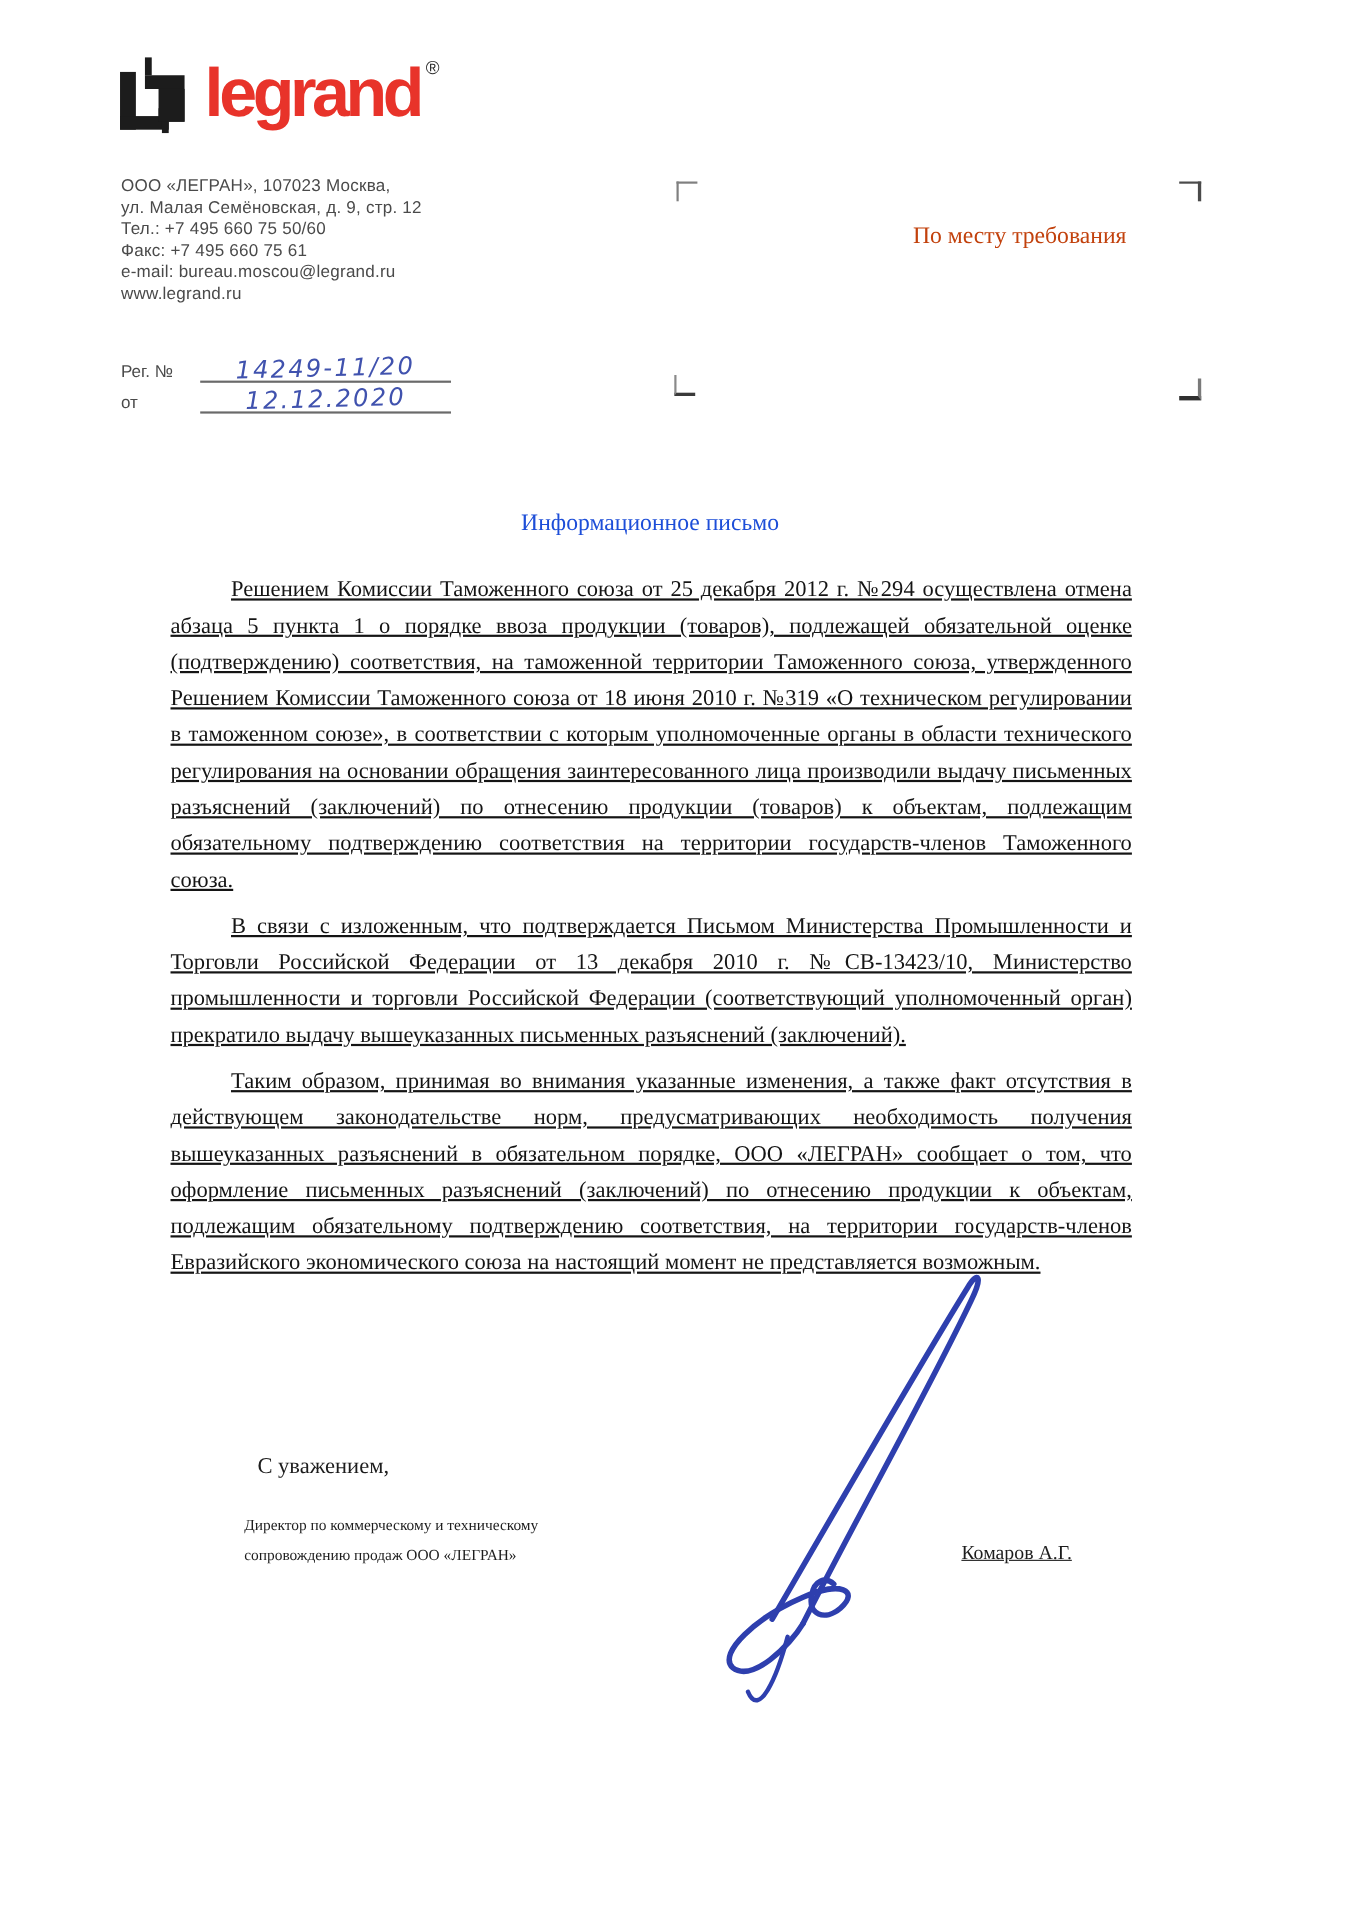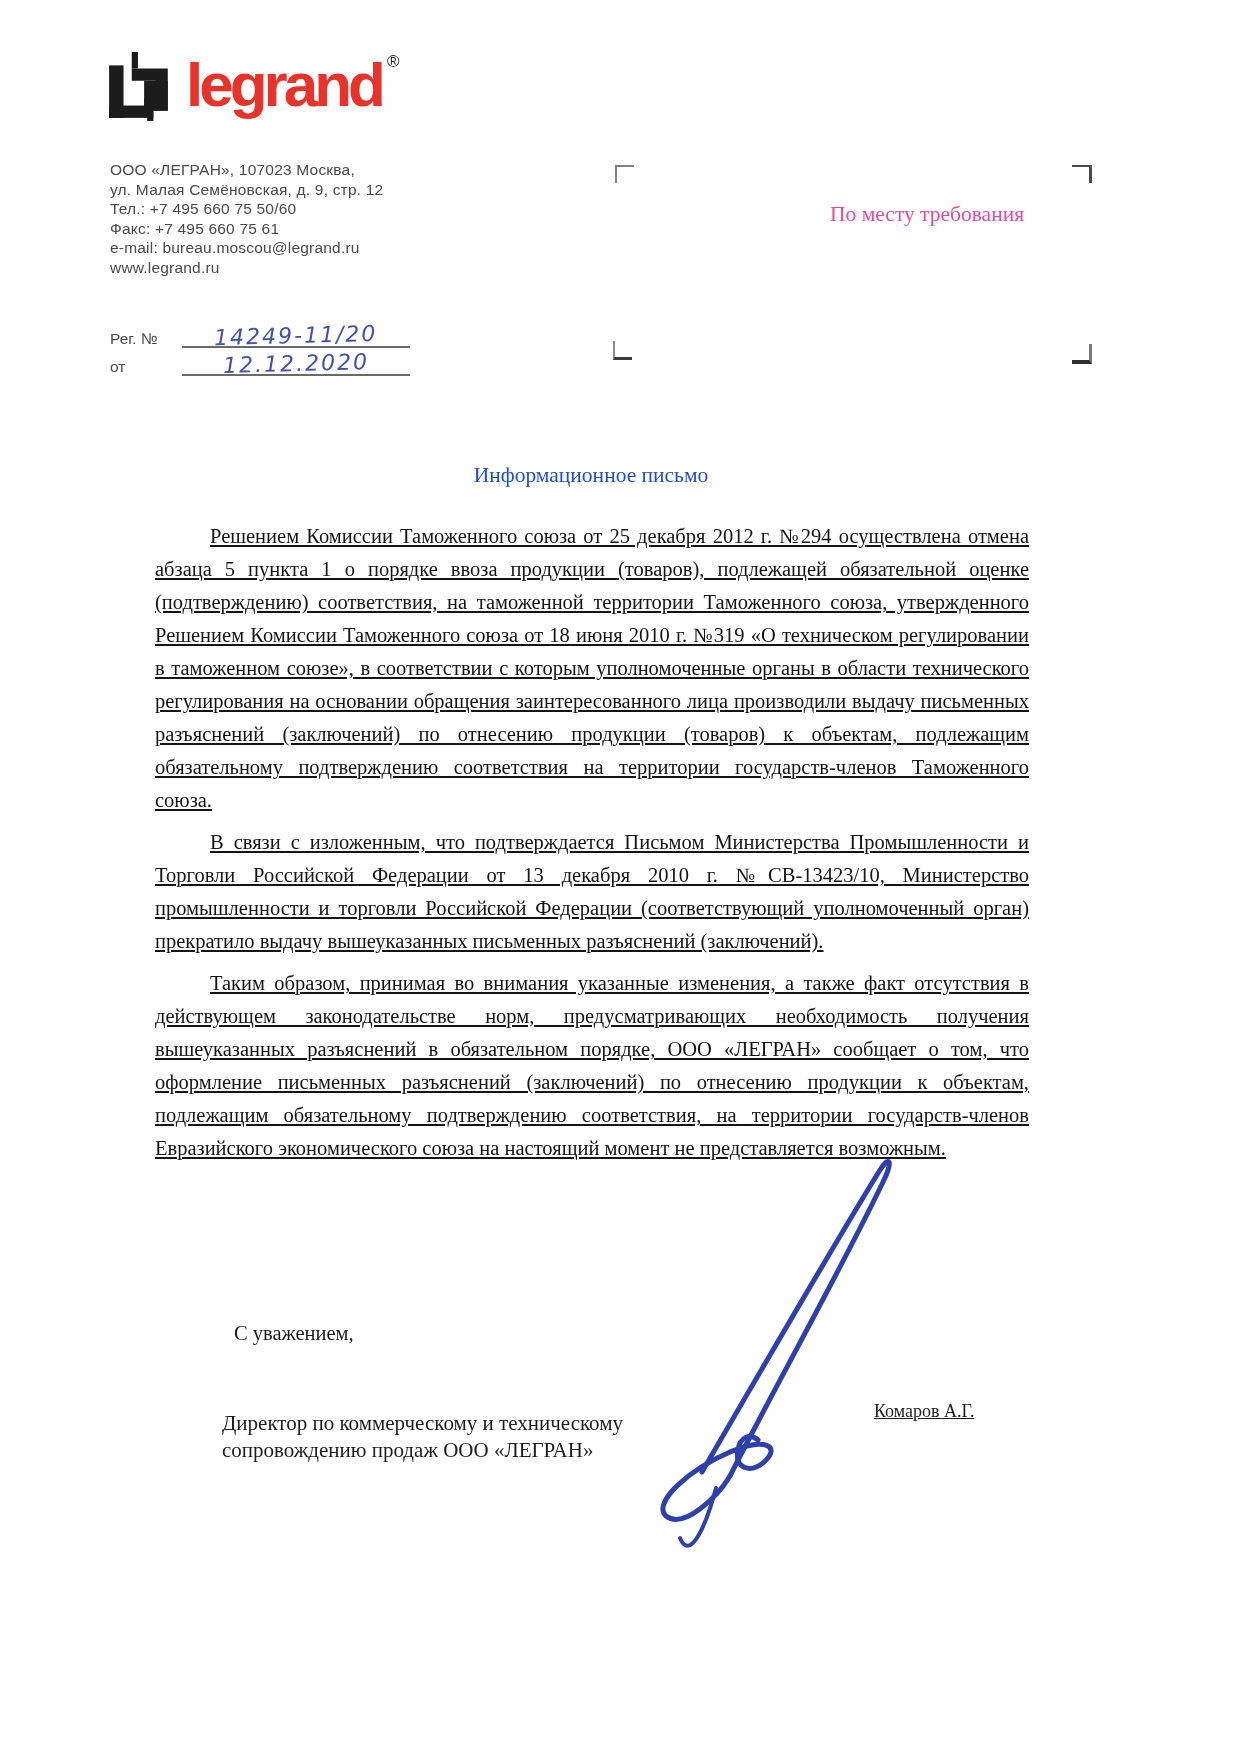--- a/index.html
+++ b/index.html
@@ -60,41 +60,41 @@
 
   
   .crop-mark { position: absolute; width: 17px; height: 16px; }
   .crop-tl { border-top: 2px solid #808080; border-left: 2px solid #808080; }
   .crop-tr { border-top: 2px solid #4a4a4a; border-right: 3px solid #4a4a4a; }
   .crop-bl { border-bottom: 3px solid #3a3a3a; border-left: 2px solid #8a8a8a; }
   .crop-br { border-bottom: 4px solid #2f2f2f; border-right: 3px solid #7a7a7a; }
 
   .recipient {
     position: absolute; left: 830px; top: 202px;
-    font-size: 21.5px; color: #ec4899;
+    font-size: 21.5px; color: #c2410c;
   }
 
   
   .letter-title {
     position: absolute; left: 155px; top: 463px; width: 872px;
     text-align: center;
     font-size: 21.5px; color: #1d4ed8;
   }
   .letter-body {
     position: absolute; left: 155px; top: 520px; width: 874px;
     font-size: 20.5px; line-height: 33px;
     text-align: justify;
     color: #141414;
     text-decoration: underline;
   }
   .letter-body p { margin: 0 0 9px 0; text-indent: 55px; }
 
   
   .closing { position: absolute; left: 222px; top: 1322px; font-size: 20.5px; margin-left: 12px; }
-  .position-title { position: absolute; left: 222px; top: 1374px; font-size: 21px; line-height: 27px; margin-top: 36px; }
+  .position-title { position: absolute; left: 222px; top: 1374px; font-size: 14px; line-height: 27px; }
   .signer-name { position: absolute; left: 874px; top: 1401px; font-size: 18px; text-decoration: underline; }
   .signature-ink { position: absolute; left: 632px; top: 1140px; }
 </style>
 </head>
 <body>
 
 <div class="logo-wrap">
   <svg class="logo-mark" viewBox="0 0 60 68" aria-hidden="true">
     <g fill="#1c1c1c">
       <rect x="22" y="0" width="6" height="16"></rect>

